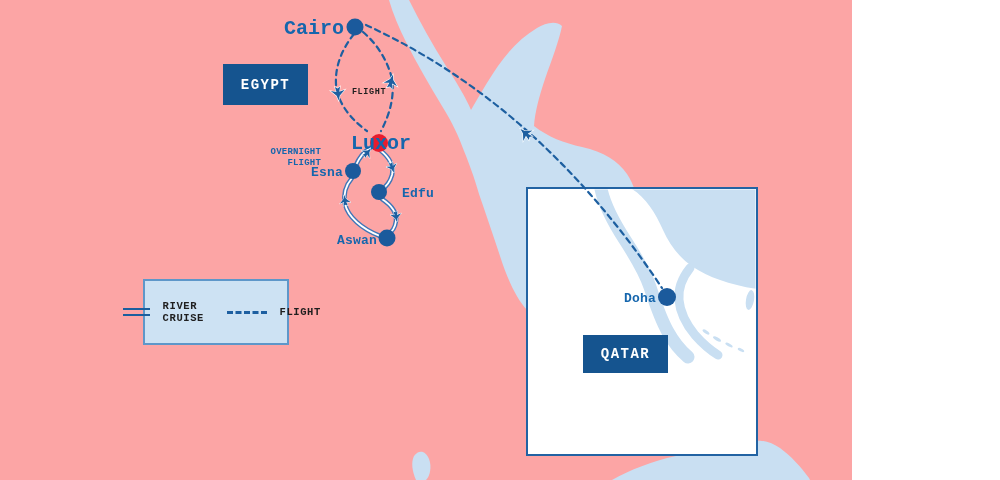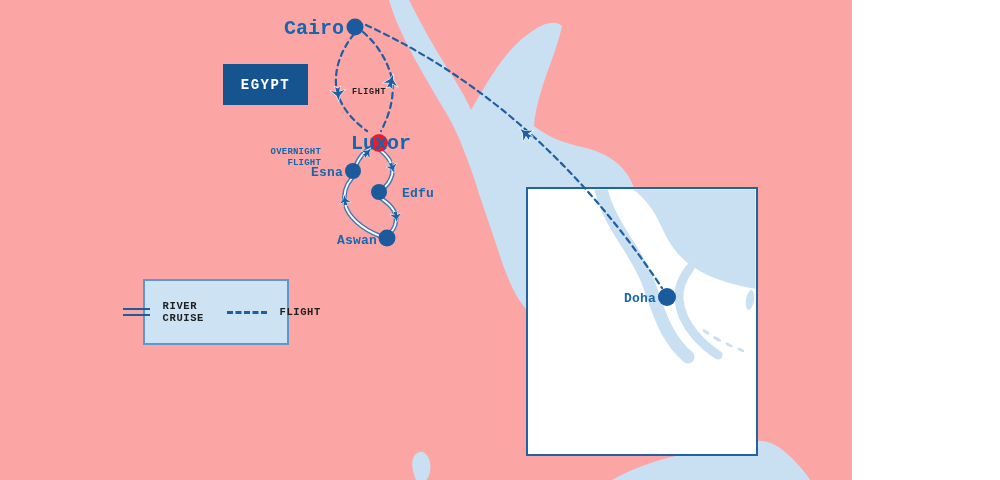--- a/index.html
+++ b/index.html
@@ -137,20 +137,23 @@
 
   <div class="lbl small-note align-right" style="left:321px;top:138px;margin-top:19px;">
     <div>OVERNIGHT</div>
     <div>FLIGHT</div>
   </div>
   <div class="lbl flight-note align-center" style="left:369px;top:92px;">FLIGHT</div>
 
   <div class="region-box" style="left:223px;top:64px;width:85px;height:41px;">
     <span>EGYPT</span>
   </div>
+  <div class="region-box" style="left:583px;top:335px;width:85px;height:38px;">
+    <span>QATAR</span>
+  </div>
 
   <div id="legend">
     <div class="legend-row">
       <div class="sample river"></div>
       <div class="legend-label">RIVER CRUISE</div>
     </div>
     <div class="legend-row">
       <div class="sample flight"></div>
       <div class="legend-label">FLIGHT</div>
     </div>

